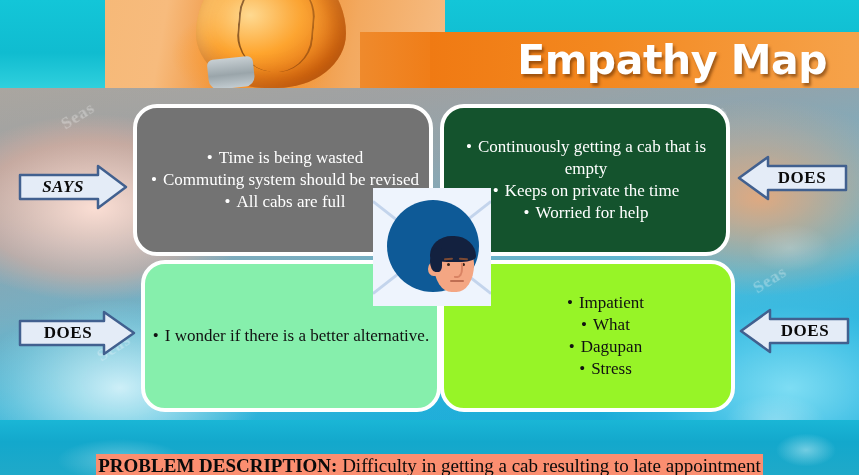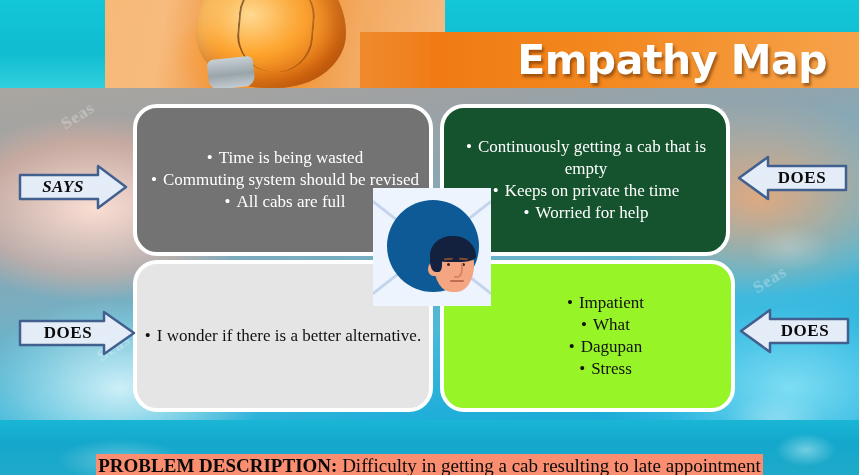--- a/index.html
+++ b/index.html
@@ -170,21 +170,21 @@
   </div>
 
   <div class="qbox" id="box-does" style="background: #14532d; color: rgb(255, 255, 255);">
     <ul class="qlist">
       <li><span class="bul">•</span><span>Continuously getting a cab that is empty</span></li>
       <li><span class="bul">•</span><span>Keeps on private the time</span></li>
       <li><span class="bul">•</span><span>Worried for help</span></li>
     </ul>
   </div>
 
-  <div class="qbox" id="box-think" style="background: #e5e5e5; color: rgb(17, 17, 17);">
+  <div class="qbox" id="box-think" style="background: #86efac; color: rgb(17, 17, 17); margin-left: 8px;">
     <ul class="qlist">
       <li><span class="bul">•</span><span>I wonder if there is a better alternative.</span></li>
     </ul>
   </div>
 
   <div class="qbox" id="box-feel" style="background: rgb(151, 244, 39); color: rgb(17, 17, 17);">
     <ul class="qlist">
       <li><span class="bul">•</span><span>Impatient</span></li>
       <li><span class="bul">•</span><span>What</span></li>
       <li><span class="bul">•</span><span>Dagupan</span></li>

